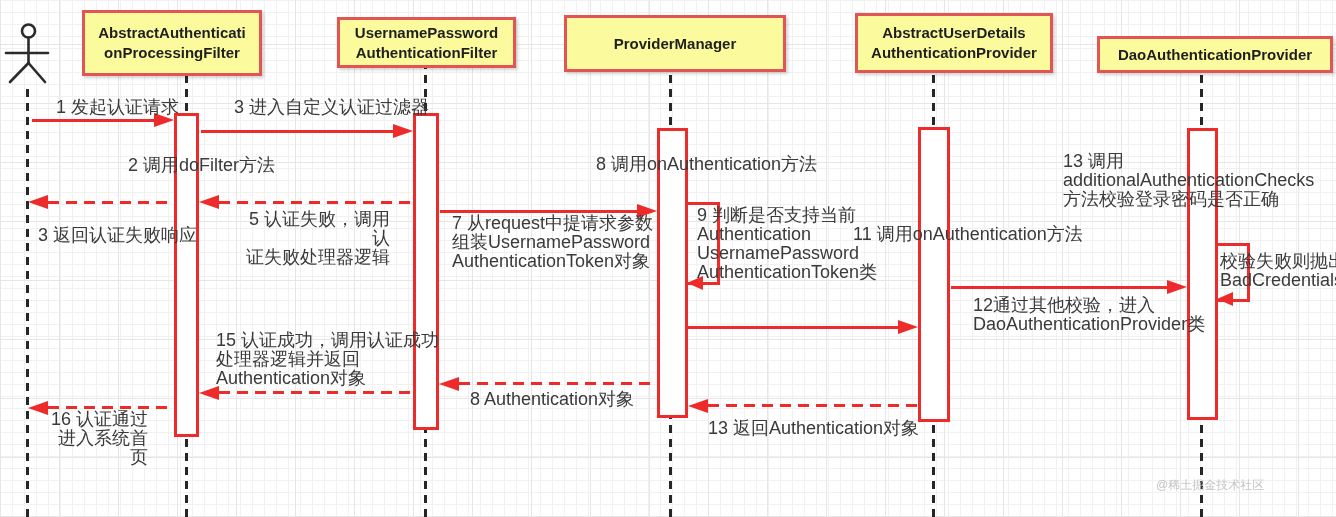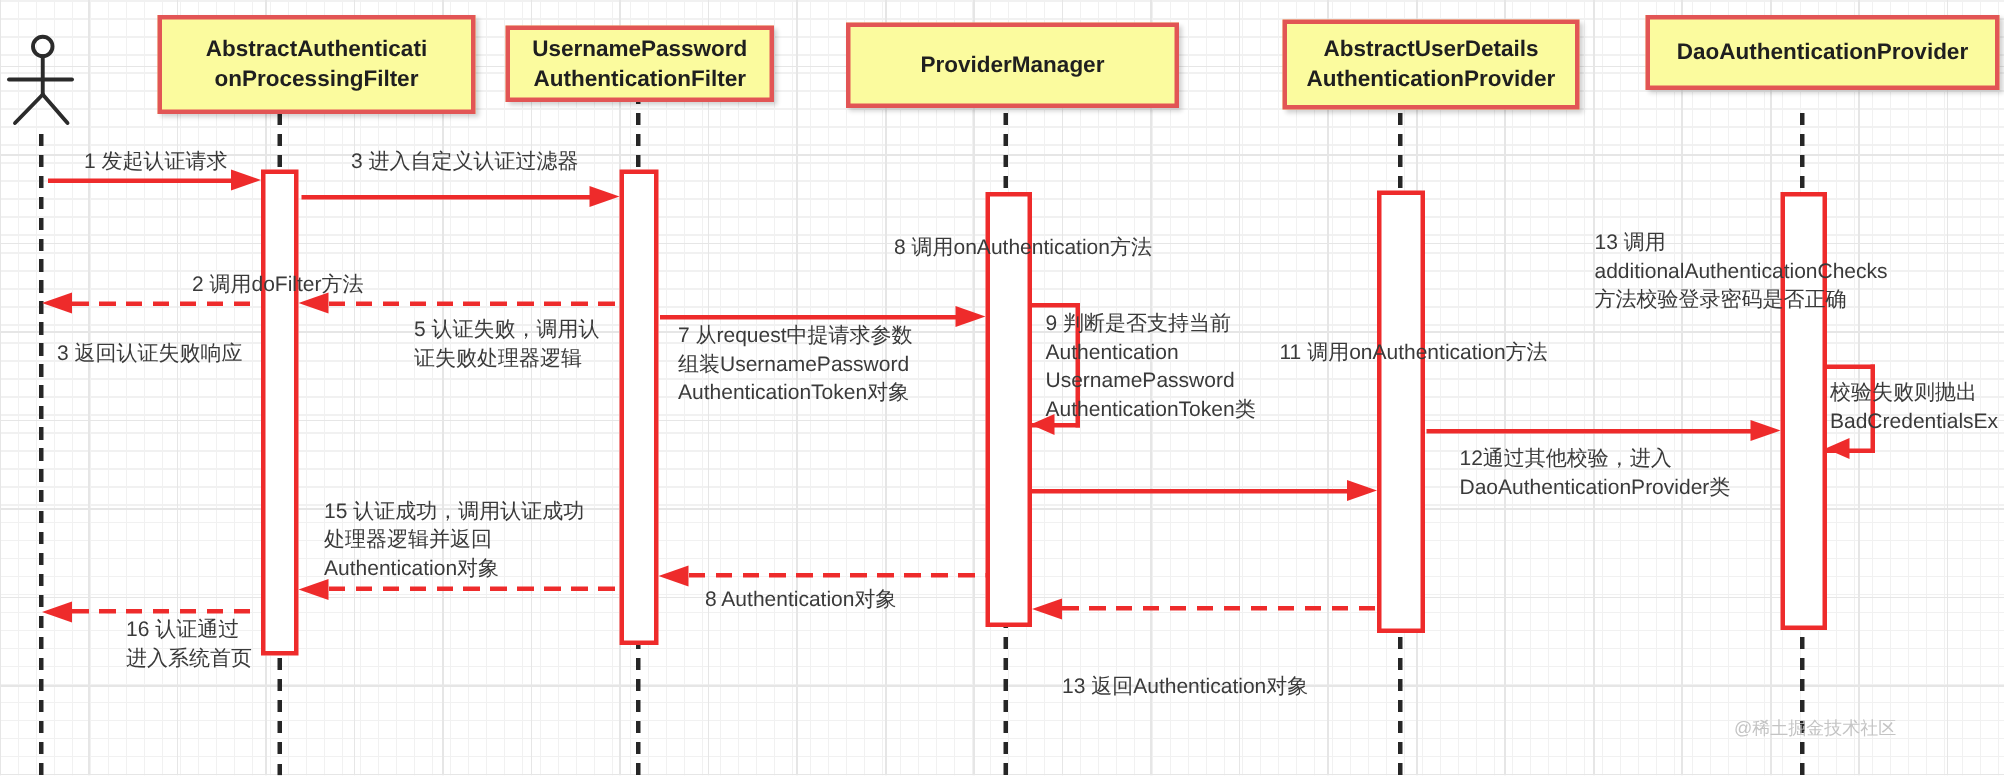--- a/index.html
+++ b/index.html
@@ -37,50 +37,50 @@
     background:repeating-linear-gradient(90deg,#ee2b2b 0 11px,transparent 11px 18px);
   }
   .head-r{position:absolute;width:0;height:0;z-index:5;
     border-top:7px solid transparent;border-bottom:7px solid transparent;
     border-left:20px solid #ee2b2b;}
   .head-l{position:absolute;width:0;height:0;z-index:5;
     border-top:7px solid transparent;border-bottom:7px solid transparent;
     border-right:20px solid #ee2b2b;}
   .head-l.small{border-top-width:7px;border-bottom-width:7px;border-right-width:16px;}
   .lbl{
-    position:absolute;color:#3a3a3a;font-size:14px;line-height:19px;
+    position:absolute;color:#3a3a3a;font-size:18px;line-height:19px;
     white-space:pre-line;z-index:6;
   }
-  .lbl.center{text-align:left;padding-left:36px;}
+  .lbl.center{text-align:right;}
   .watermark{position:absolute;color:#c4c4c4;font-size:12px;z-index:6;}
   svg.actor{position:absolute;z-index:3;}
 </style>
 </head>
 <body>
 
 <div class="stage">
 
   <svg class="actor" style="left:3px;top:22px" width="50" height="62" viewBox="0 0 50 62">
     <g stroke="#2b2b2b" stroke-width="2.6" fill="none" stroke-linecap="round">
       <circle cx="25.5" cy="9" r="6.5"></circle>
       <line x1="25.5" y1="15.5" x2="25.5" y2="41"></line>
       <line x1="3" y1="31" x2="45" y2="31"></line>
       <line x1="25.5" y1="41" x2="7" y2="60"></line>
       <line x1="25.5" y1="41" x2="42" y2="60"></line>
     </g>
   </svg>
 
-  <div class="pbox" style="left:105px;top:10px;width:212px;height:66px">AbstractAuthenticati
+  <div class="pbox" style="left:82px;top:10px;width:180px;height:66px">AbstractAuthenticati
 onProcessingFilter</div>
   <div class="pbox" style="left:337px;top:17px;width:179px;height:51px">UsernamePassword
 AuthenticationFilter</div>
   <div class="pbox" style="left:564px;top:15px;width:222px;height:57px">ProviderManager</div>
   <div class="pbox" style="left:855px;top:13px;width:198px;height:60px">AbstractUserDetails
 AuthenticationProvider</div>
-  <div class="pbox" style="left:1097px;top:10px;width:236px;height:50px">DaoAuthenticationProvider</div>
+  <div class="pbox" style="left:1097px;top:36px;width:236px;height:37px">DaoAuthenticationProvider</div>
 
   <div class="lifeline" style="left:26px;top:86px;height:431px"></div>
   <div class="lifeline" style="left:185px;top:76px;height:441px"></div>
   <div class="lifeline" style="left:424px;top:68px;height:449px"></div>
   <div class="lifeline" style="left:669px;top:72px;height:445px"></div>
   <div class="lifeline" style="left:932px;top:73px;height:444px"></div>
   <div class="lifeline" style="left:1200px;top:72px;height:445px"></div>
 
   <div class="activation" style="left:174px;top:113px;width:25px;height:324px"></div>
   <div class="activation" style="left:413px;top:113px;width:26px;height:317px"></div>
@@ -121,42 +121,42 @@
   <div class="aline dashed" style="left:708px;top:404px;width:210px"></div>
 
   <div class="head-l" style="left:199px;top:386px"></div>
   <div class="aline dashed" style="left:219px;top:391px;width:194px"></div>
 
   <div class="head-l" style="left:28px;top:401px"></div>
   <div class="aline dashed" style="left:48px;top:406px;width:126px"></div>
 
   <div class="lbl" style="left:56px;top:98px">1 发起认证请求</div>
   <div class="lbl" style="left:234px;top:98px">3 进入自定义认证过滤器</div>
-  <div class="lbl" style="left:128px;top:180px">2 调用doFilter方法</div>
+  <div class="lbl" style="left:128px;top:156px">2 调用doFilter方法</div>
   <div class="lbl" style="left:596px;top:155px">8 调用onAuthentication方法</div>
   <div class="lbl center" style="left:240px;top:210px;width:150px">5 认证失败，调用认
 证失败处理器逻辑</div>
   <div class="lbl" style="left:38px;top:226px">3 返回认证失败响应</div>
   <div class="lbl" style="left:452px;top:214px">7 从request中提请求参数
 组装UsernamePassword
 AuthenticationToken对象</div>
   <div class="lbl" style="left:697px;top:206px">9 判断是否支持当前
 Authentication
 UsernamePassword
 AuthenticationToken类</div>
   <div class="lbl" style="left:853px;top:225px">11 调用onAuthentication方法</div>
   <div class="lbl" style="left:1063px;top:152px">13 调用
 additionalAuthenticationChecks
 方法校验登录密码是否正确</div>
   <div class="lbl" style="left:1220px;top:252px">校验失败则抛出
 BadCredentialsEx</div>
   <div class="lbl" style="left:973px;top:296px">12通过其他校验，进入
 DaoAuthenticationProvider类</div>
   <div class="lbl" style="left:470px;top:390px">8 Authentication对象</div>
-  <div class="lbl" style="left:708px;top:448px">13 返回Authentication对象</div>
+  <div class="lbl" style="left:708px;top:419px">13 返回Authentication对象</div>
   <div class="lbl" style="left:216px;top:331px">15 认证成功，调用认证成功
 处理器逻辑并返回
 Authentication对象</div>
   <div class="lbl center" style="left:48px;top:410px;width:100px">16 认证通过
 进入系统首页</div>
 
   <div class="watermark" style="left:1156px;top:477px">@稀土掘金技术社区</div>
 
 </div>
 

